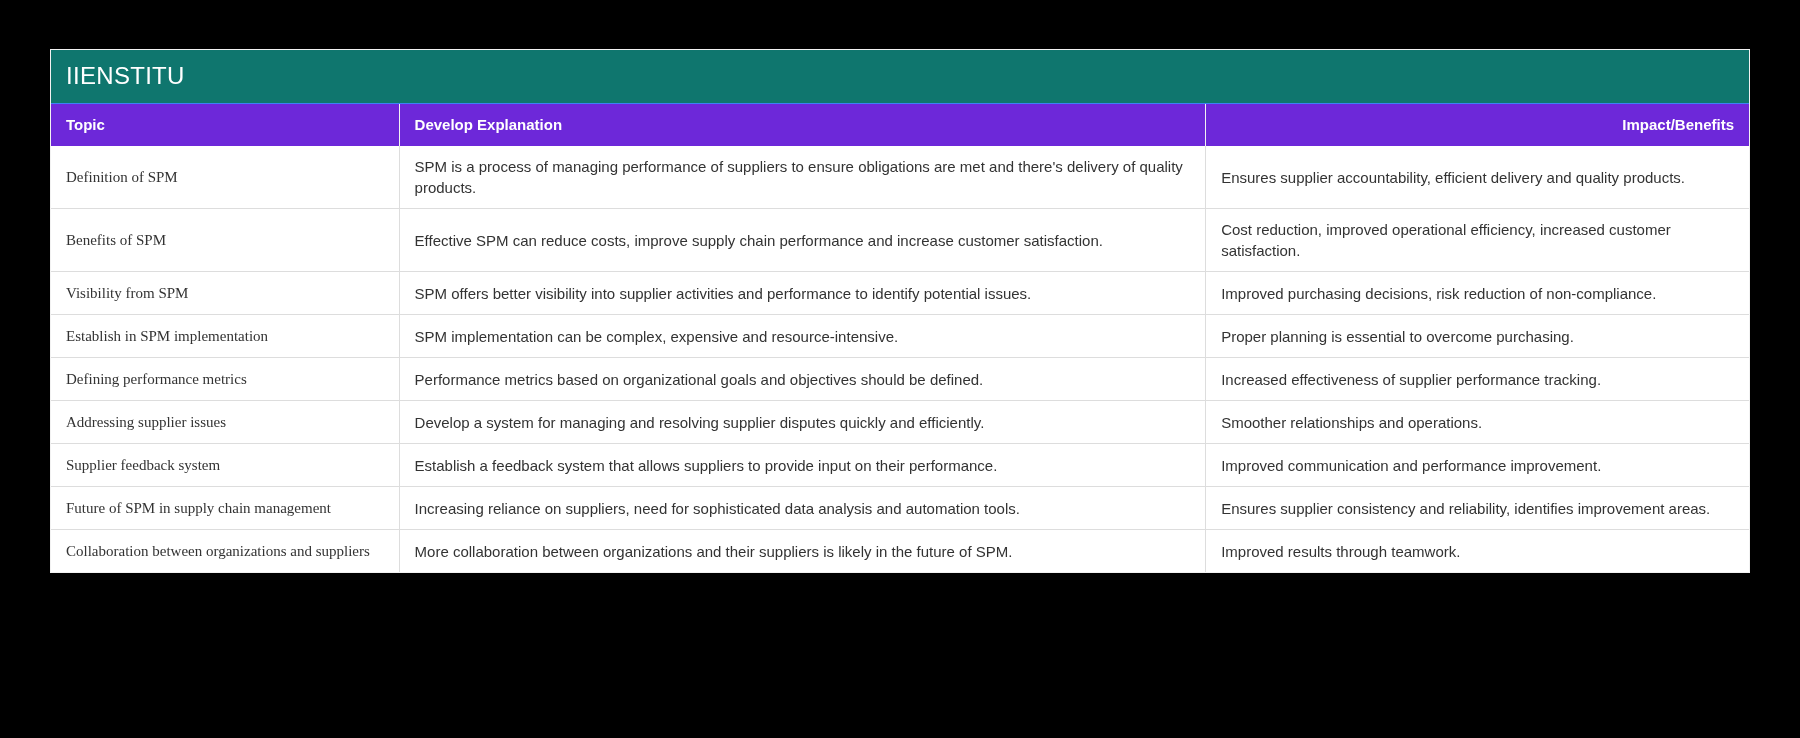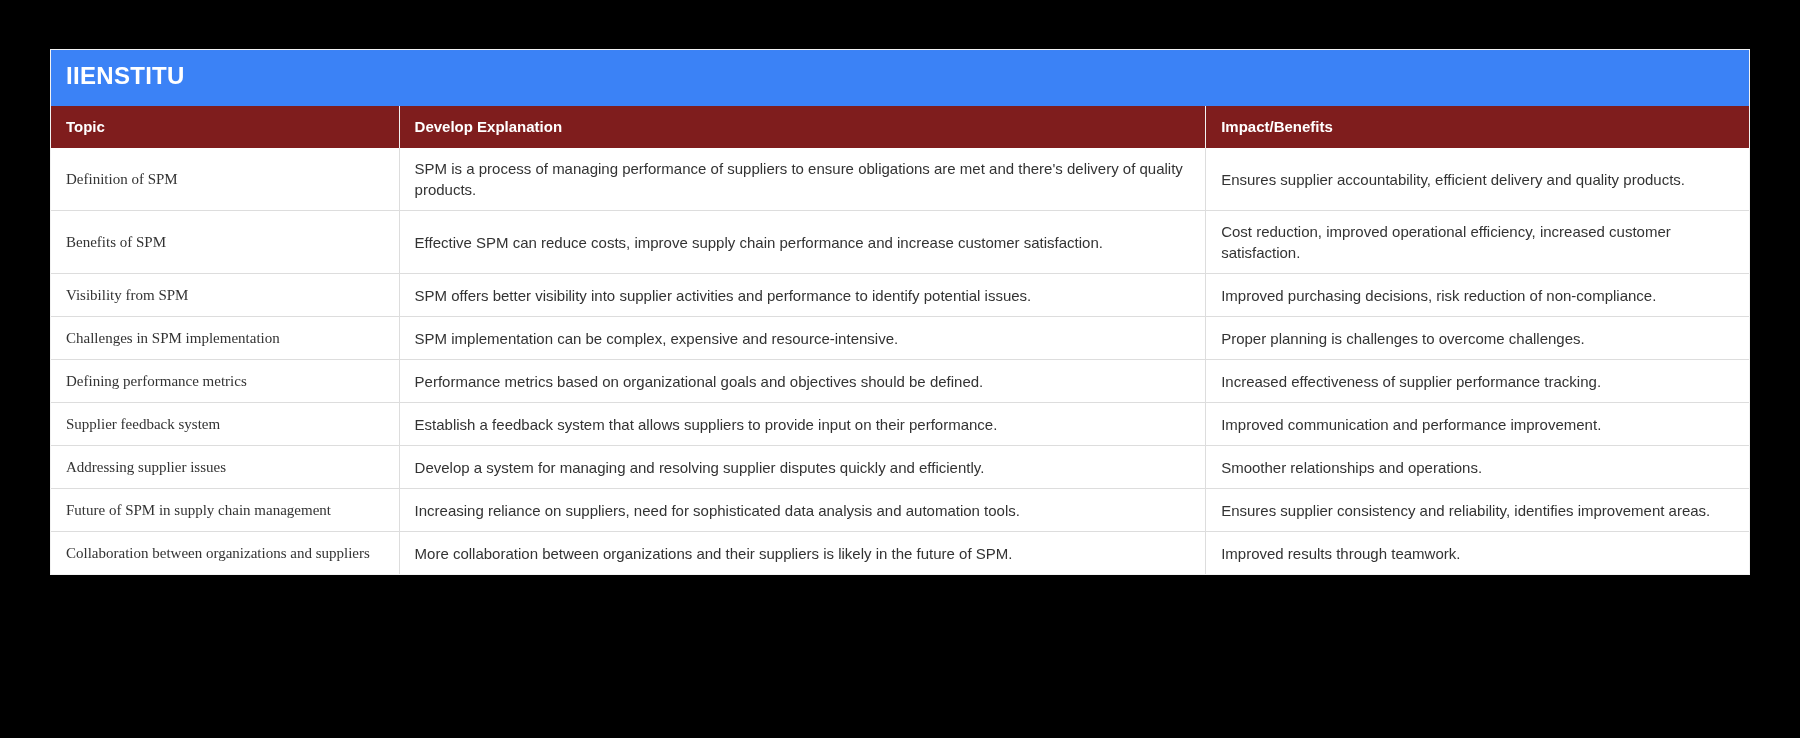--- a/index.html
+++ b/index.html
@@ -17,48 +17,48 @@
   .card {
     position: absolute;
     left: 50px;
     top: 49px;
     width: 1698px;
     border: 1px solid #f2f2f2;
     background: #000000;
     box-sizing: content-box;
   }
   .title-bar {
-    background: #3b82f6;
+    background: #0f766e;
     color: #ffffff;
     font-size: 24px;
-    font-weight: 700;
+    font-weight: 400;
     letter-spacing: 0.3px;
     padding: 12px 15px 13px 15px;
-    border-bottom: 3px solid #3b82f6;
+    border-bottom: 1px solid #3b82f6;
     line-height: 28px;
   }
   table {
     width: 100%;
     border-collapse: collapse;
     table-layout: fixed;
   }
   col.c1 { width: 20.5%; }
   col.c2 { width: 47.5%; }
   col.c3 { width: 32%; }
   thead th {
-    background: #7f1d1d;
+    background: #6d28d9;
     color: #ffffff;
     text-align: left;
     font-size: 15px;
     font-weight: 700;
     padding: 11px 15px;
     border-right: 1px solid #f2f2f2;
     line-height: 20px;
   }
-  thead th:last-child { border-right: none; }
+  thead th:last-child { border-right: none; text-align: right; }
   tbody td {
     background: #ffffff;
     color: #333333;
     font-size: 15px;
     line-height: 21px;
     padding: 10px 15px;
     border: 1px solid #dddddd;
     vertical-align: middle;
     height: 22px;
     word-wrap: break-word;
@@ -97,38 +97,38 @@
           <td>Benefits of SPM</td>
           <td>Effective SPM can reduce costs, improve supply chain performance and increase customer satisfaction.</td>
           <td>Cost reduction, improved operational efficiency, increased customer satisfaction.</td>
         </tr>
         <tr>
           <td>Visibility from SPM</td>
           <td>SPM offers better visibility into supplier activities and performance to identify potential issues.</td>
           <td>Improved purchasing decisions, risk reduction of non-compliance.</td>
         </tr>
         <tr>
-          <td>Challenges in SPM implementation</td>
+          <td>Establish in SPM implementation</td>
           <td>SPM implementation can be complex, expensive and resource-intensive.</td>
-          <td>Proper planning is challenges to overcome challenges.</td>
+          <td>Proper planning is essential to overcome purchasing.</td>
         </tr>
         <tr>
           <td>Defining performance metrics</td>
           <td>Performance metrics based on organizational goals and objectives should be defined.</td>
           <td>Increased effectiveness of supplier performance tracking.</td>
         </tr>
         <tr>
+          <td>Addressing supplier issues</td>
+          <td>Develop a system for managing and resolving supplier disputes quickly and efficiently.</td>
+          <td>Smoother relationships and operations.</td>
+        </tr>
+        <tr>
           <td>Supplier feedback system</td>
           <td>Establish a feedback system that allows suppliers to provide input on their performance.</td>
           <td>Improved communication and performance improvement.</td>
-        </tr>
-        <tr>
-          <td>Addressing supplier issues</td>
-          <td>Develop a system for managing and resolving supplier disputes quickly and efficiently.</td>
-          <td>Smoother relationships and operations.</td>
         </tr>
         <tr>
           <td>Future of SPM in supply chain management</td>
           <td>Increasing reliance on suppliers, need for sophisticated data analysis and automation tools.</td>
           <td>Ensures supplier consistency and reliability, identifies improvement areas.</td>
         </tr>
         <tr>
           <td>Collaboration between organizations and suppliers</td>
           <td>More collaboration between organizations and their suppliers is likely in the future of SPM.</td>
           <td>Improved results through teamwork.</td>

